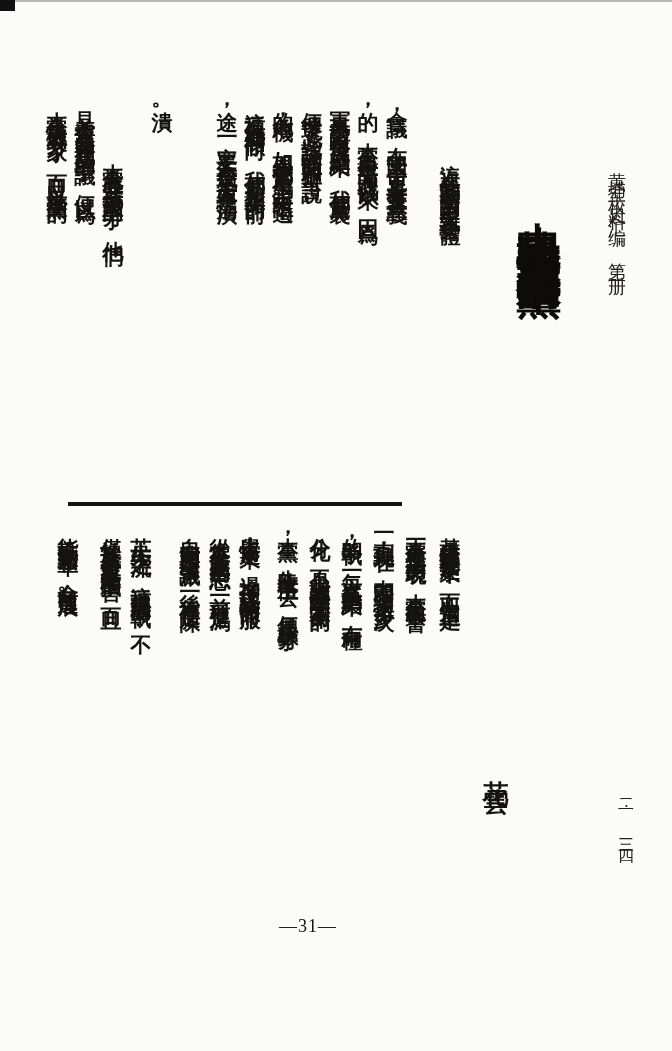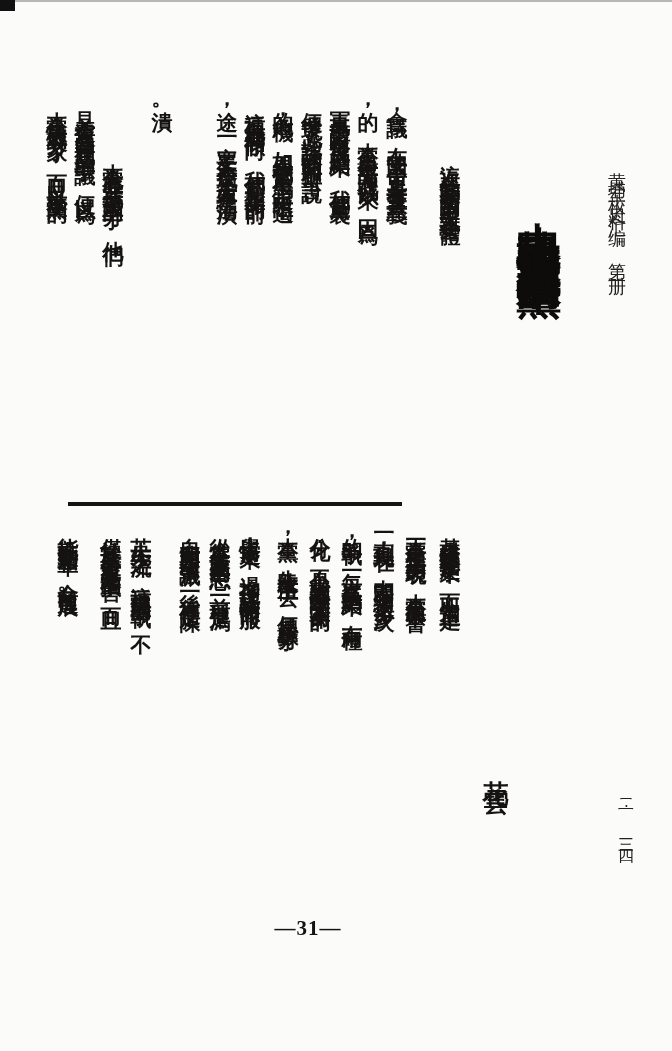--- a/index.html
+++ b/index.html
@@ -81,22 +81,22 @@
     width: 334px;
     height: 4px;
     background: #161412;
   }
   .page-number {
     position: absolute;
     left: 260px;
     top: 916px;
     width: 96px;
     text-align: center;
-    font-size: 21px;
-    font-weight: 700;
+    font-size: 18px;
+    font-weight: 400;
     letter-spacing: 1px;
     color: #151312;
   }
   .corner-mark {
     position: absolute;
     left: 0;
     top: 0;
     width: 15px;
     height: 11px;
     background: #111;

